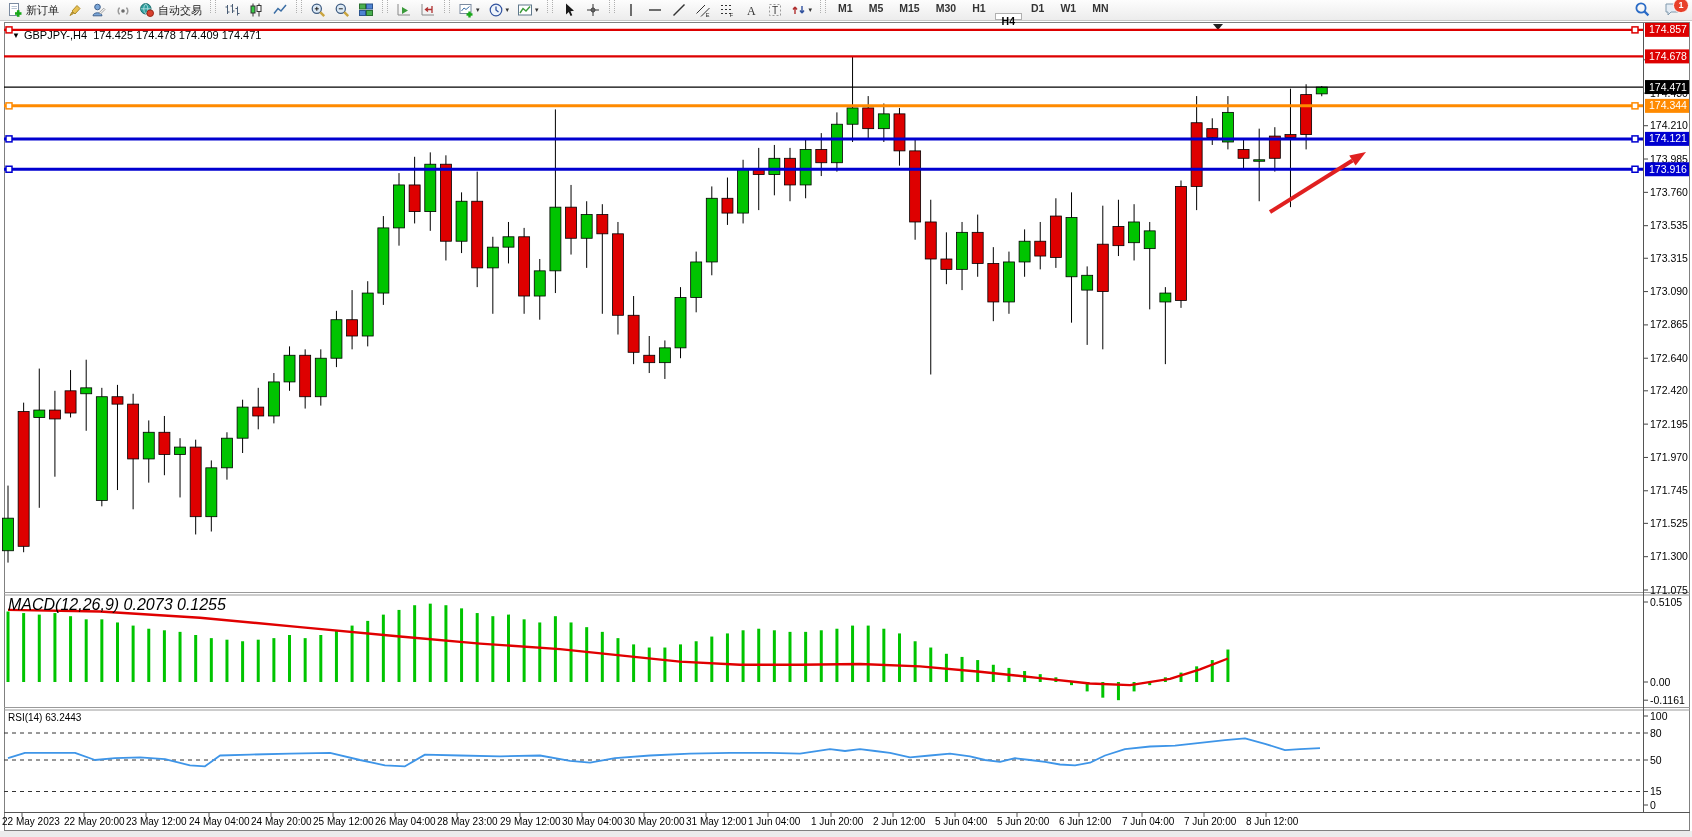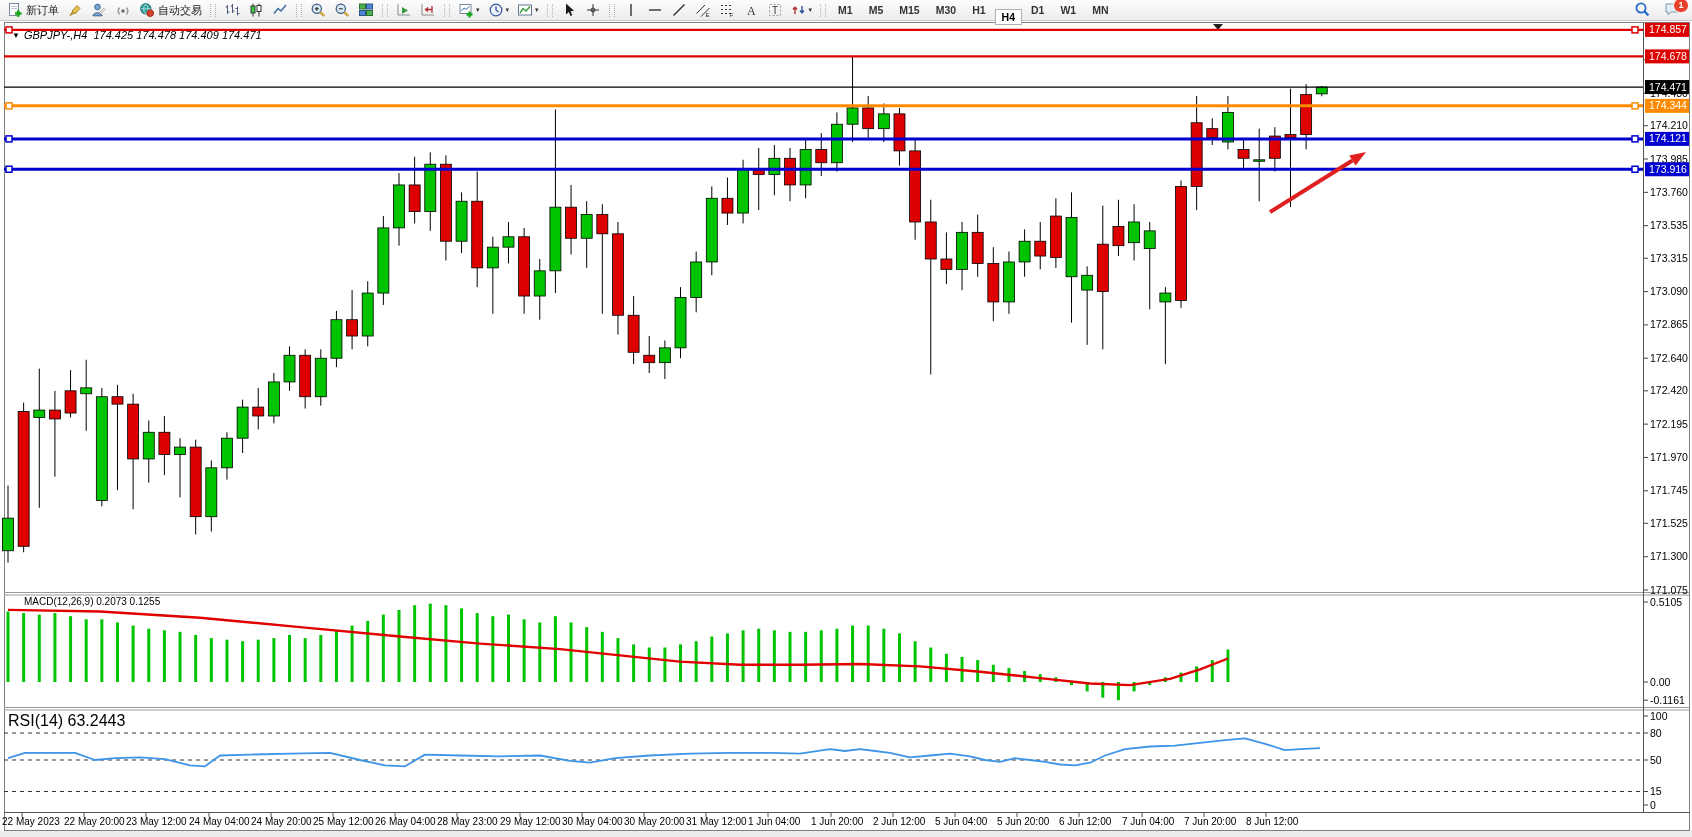--- a/index.html
+++ b/index.html
@@ -1,34 +1,34 @@
 <!DOCTYPE html>
 <html><head>
 <meta charset="utf-8">
 <style>
   html,body{margin:0;padding:0;background:#fff;}
   body{width:1692px;height:837px;position:relative;font-family:"Liberation Sans",sans-serif;overflow:hidden;}
   .toolbar{position:absolute;top:0;left:0;width:1692px;height:21px;background:linear-gradient(#fdfdfd,#ececec);
-    border-bottom:1px solid #c9c9c9;display:flex;align-items:center;padding-left:3px;box-sizing:border-box;z-index:5;}
+    border-bottom:1px solid #c9c9c9;display:flex;padding-left:3px;box-sizing:border-box;z-index:5;}
   .tb-grip{width:4px;height:13px;margin:0 4px;border-left:1px dotted #b0b0b0;border-right:1px dotted #b0b0b0;}
   .tb-btn{display:flex;align-items:center;height:18px;padding:0 3px;border:1px solid transparent;cursor:default;}
   .ti{width:16px;height:16px;display:inline-block;}
   .tb-label{font-size:11px;color:#1a1a1a;margin-left:3px;white-space:nowrap;}
   .caret{font-size:7px;color:#333;margin-left:2px;}
   .tf{font-size:10.5px;color:#333;padding:1px 6px;margin:0 1px;border:1px solid transparent;font-weight:bold;}
   .tf.active{background:#fff;border:1px solid #b0b0b0;color:#000;margin-top:13px;}
   .tb-right{position:absolute;right:10px;top:1px;display:flex;align-items:center;gap:12px;}
   .tb-ric{position:relative;width:18px;height:18px;}
   .nbadge{position:absolute;top:-3px;right:-7px;background:#e8402a;color:#fff;font-size:9px;font-weight:bold;
     border-radius:8px;min-width:14px;height:13px;line-height:13px;text-align:center;border:1px solid #fff;}
   .hud{position:absolute;color:#000;z-index:3;white-space:nowrap;}
-  #chart-title{top:29px;left:12px;font-size:11px;font-style:italic;}
+  #chart-title{top:29px;left:12px;font-size:11px;}
   #chart-title .mark{font-size:8px;vertical-align:1px;margin-right:4px;}
-  #macd-label{top:596px;left:24px;font-size:10px;}
-  #rsi-label{top:712px;left:8px;font-size:16px;}
+  #macd-label{top:596px;left:8px;font-size:16px;font-style:italic;}
+  #rsi-label{top:712px;left:8px;font-size:10px;}
   svg#chart{position:absolute;top:0;left:0;z-index:1;}
 </style>
 </head>
 <body>
 
 <div class="toolbar" id="toolbar">
     <span class="tb-btn">
       <span class="ti"><svg width="16" height="16" viewBox="0 0 16 16">
           <rect x="2.5" y="1.5" width="9" height="12" fill="#fff" stroke="#7a8aa0"></rect>
           <line x1="4.5" y1="4.5" x2="10" y2="4.5" stroke="#b8c4d4"></line>

